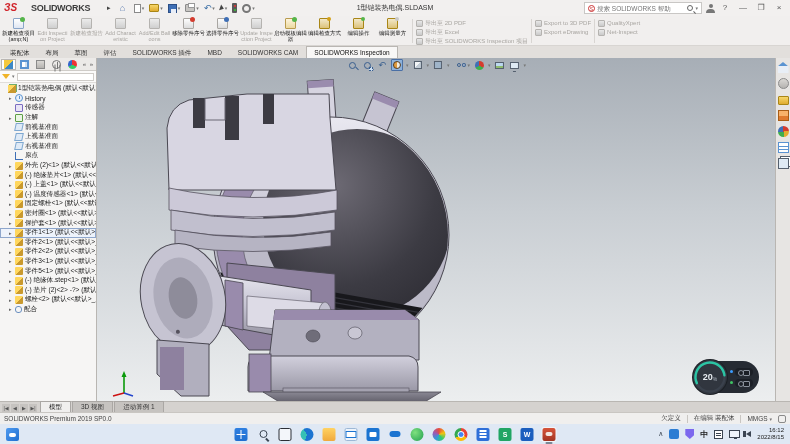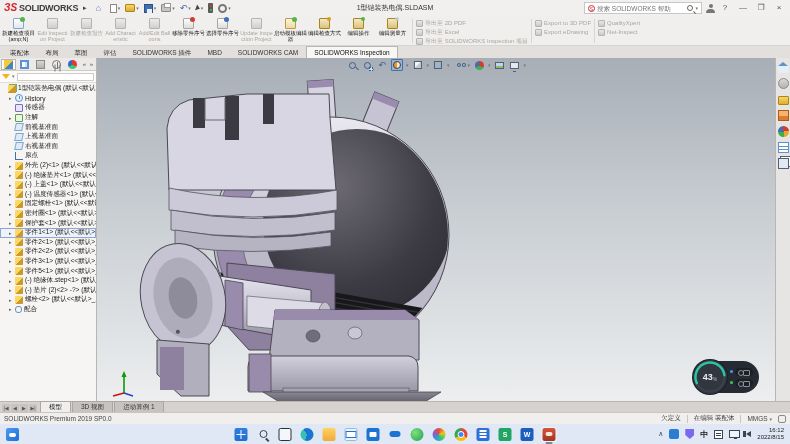--- a/index.html
+++ b/index.html
@@ -2,21 +2,21 @@
 <html><head>
 <meta charset="utf-8">
 <style>
   *{box-sizing:border-box;margin:0;padding:0}
   html,body{width:790px;height:444px;overflow:hidden}
   body{font-family:"Liberation Sans","DejaVu Sans",sans-serif;font-size:7px;color:#222;background:#fff;position:relative;user-select:none}
   #app{width:790px;height:444px;display:flex;flex-direction:column}
 
   
   .titlebar{height:16px;background:#f2f0ef;display:flex;align-items:center;padding:0 4px;position:relative;flex:none}
-  .logo{display:flex;align-items:center;gap:2px}
+  .logo{display:flex;align-items:center;gap:14px}
   .logo-glyph{color:#d1232a;font-weight:bold;font-style:italic;font-size:10px;line-height:10px}
   .logo-text{font-weight:bold;font-size:9px;color:#3c3c3c;letter-spacing:-.3px}
   .logo-arrow{font-size:7px;color:#444;margin:0 3px}
   .qat{display:flex;align-items:center;gap:5px;margin-left:6px}
   .qat-item{display:flex;align-items:center;gap:1px}
   .caret{font-size:5px;color:#777;line-height:5px}
   .mi{display:inline-block;position:relative}
   .q-home{width:9px;height:9px;font-size:9px;line-height:9px;color:#4a6ea9}
   .q-new{width:7px;height:9px;background:#fff;border:1px solid #8a8a8a}
   .q-open{width:10px;height:8px;background:linear-gradient(#f6d66a,#e0ac2f);border:1px solid #a98616;border-radius:1px}
@@ -733,21 +733,21 @@
         <line x1="15" y1="24" x2="4" y2="27" stroke="#cc1111" stroke-width="1.4"></line>
         <line x1="15" y1="24" x2="24" y2="27" stroke="#2244cc" stroke-width="1.4"></line>
       </svg>
 
       <div class="zoom-widget">
         <div class="zw-circle">
           <svg class="zw-arc" width="34" height="34" viewBox="0 0 34 34">
             <circle cx="17" cy="17" r="14.5" fill="none" stroke="#3a414c" stroke-width="2.4"></circle>
             <circle cx="17" cy="17" r="14.5" fill="none" stroke="#2bc4a4" stroke-width="2.4" stroke-linecap="round" stroke-dasharray="50 41" transform="rotate(-205 17 17)"></circle>
           </svg>
-          <span class="zw-num">43</span>
+          <span class="zw-num">20</span>
             <span class="zw-pct">%</span>
         </div>
         <div class="zw-rows">
           <div class="zw-row">
               <span class="zw-dot" style="background:#3b9cff"></span>
               <span class="zw-mini"></span>
             </div>
           <div class="zw-row">
               <span class="zw-dot" style="background:#3fc463"></span>
               <span class="zw-mini"></span>

